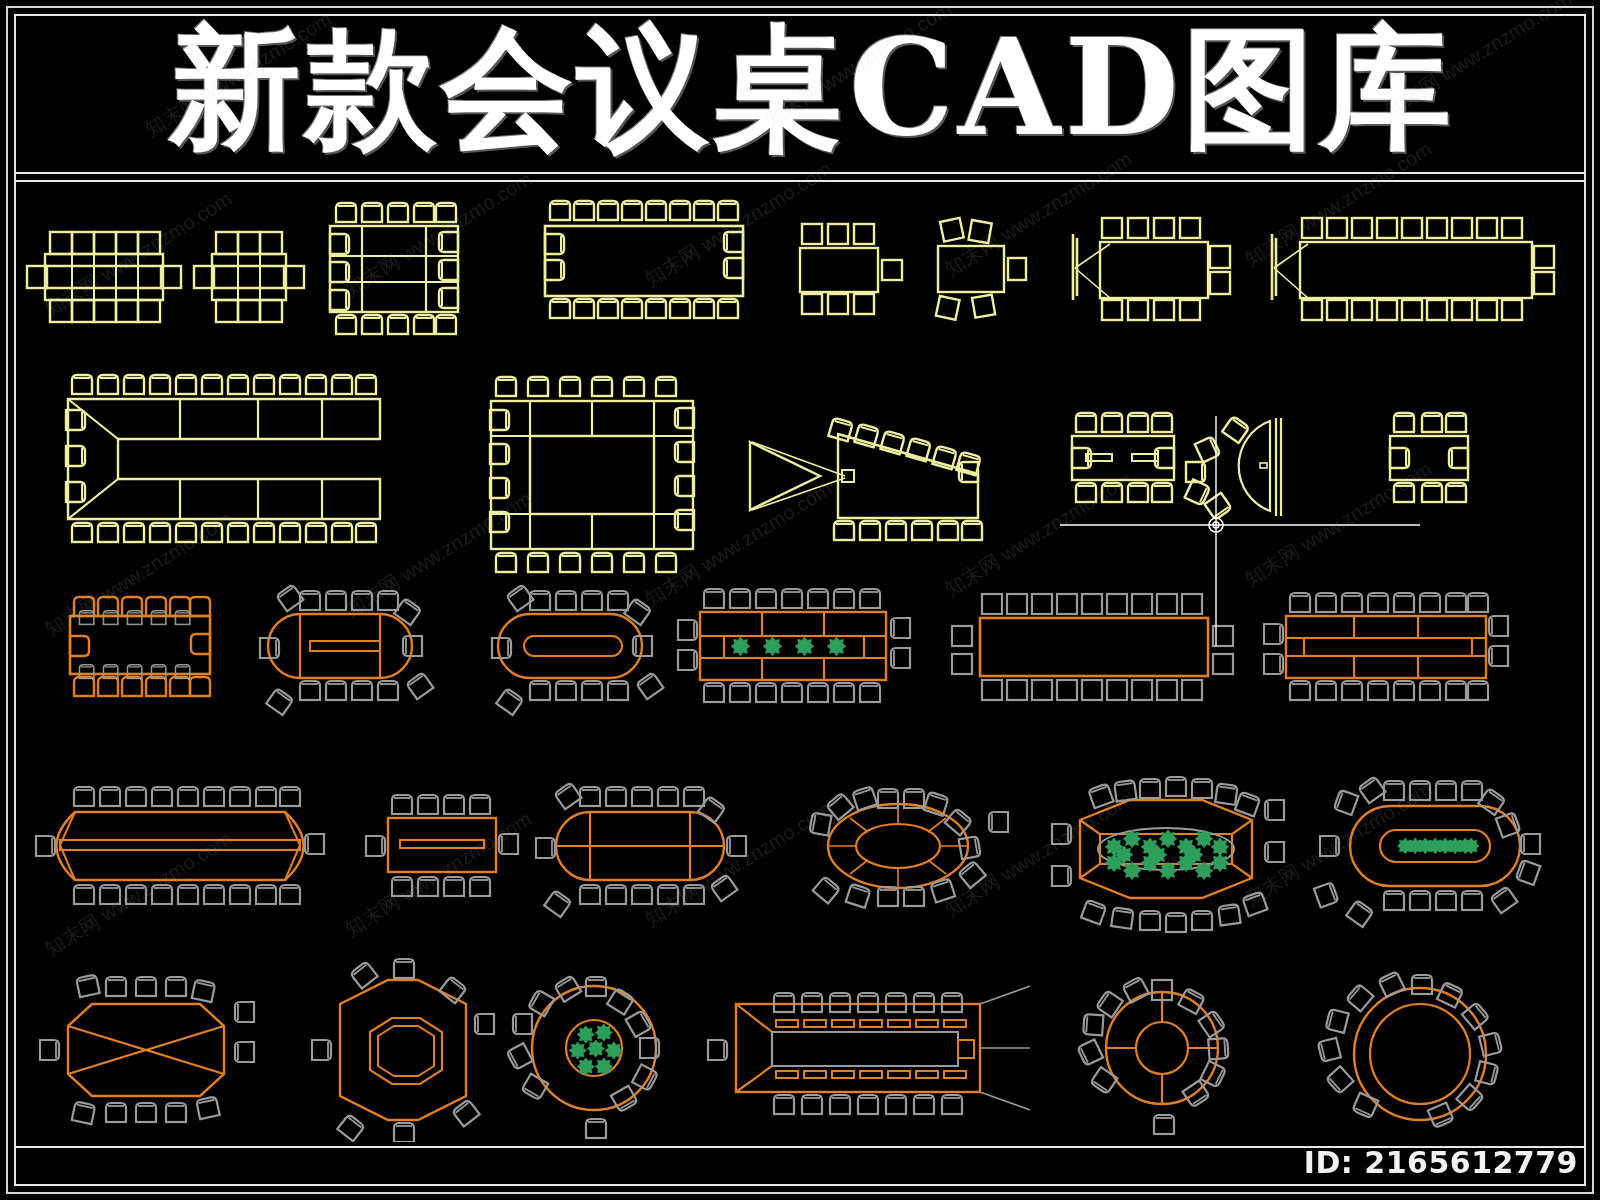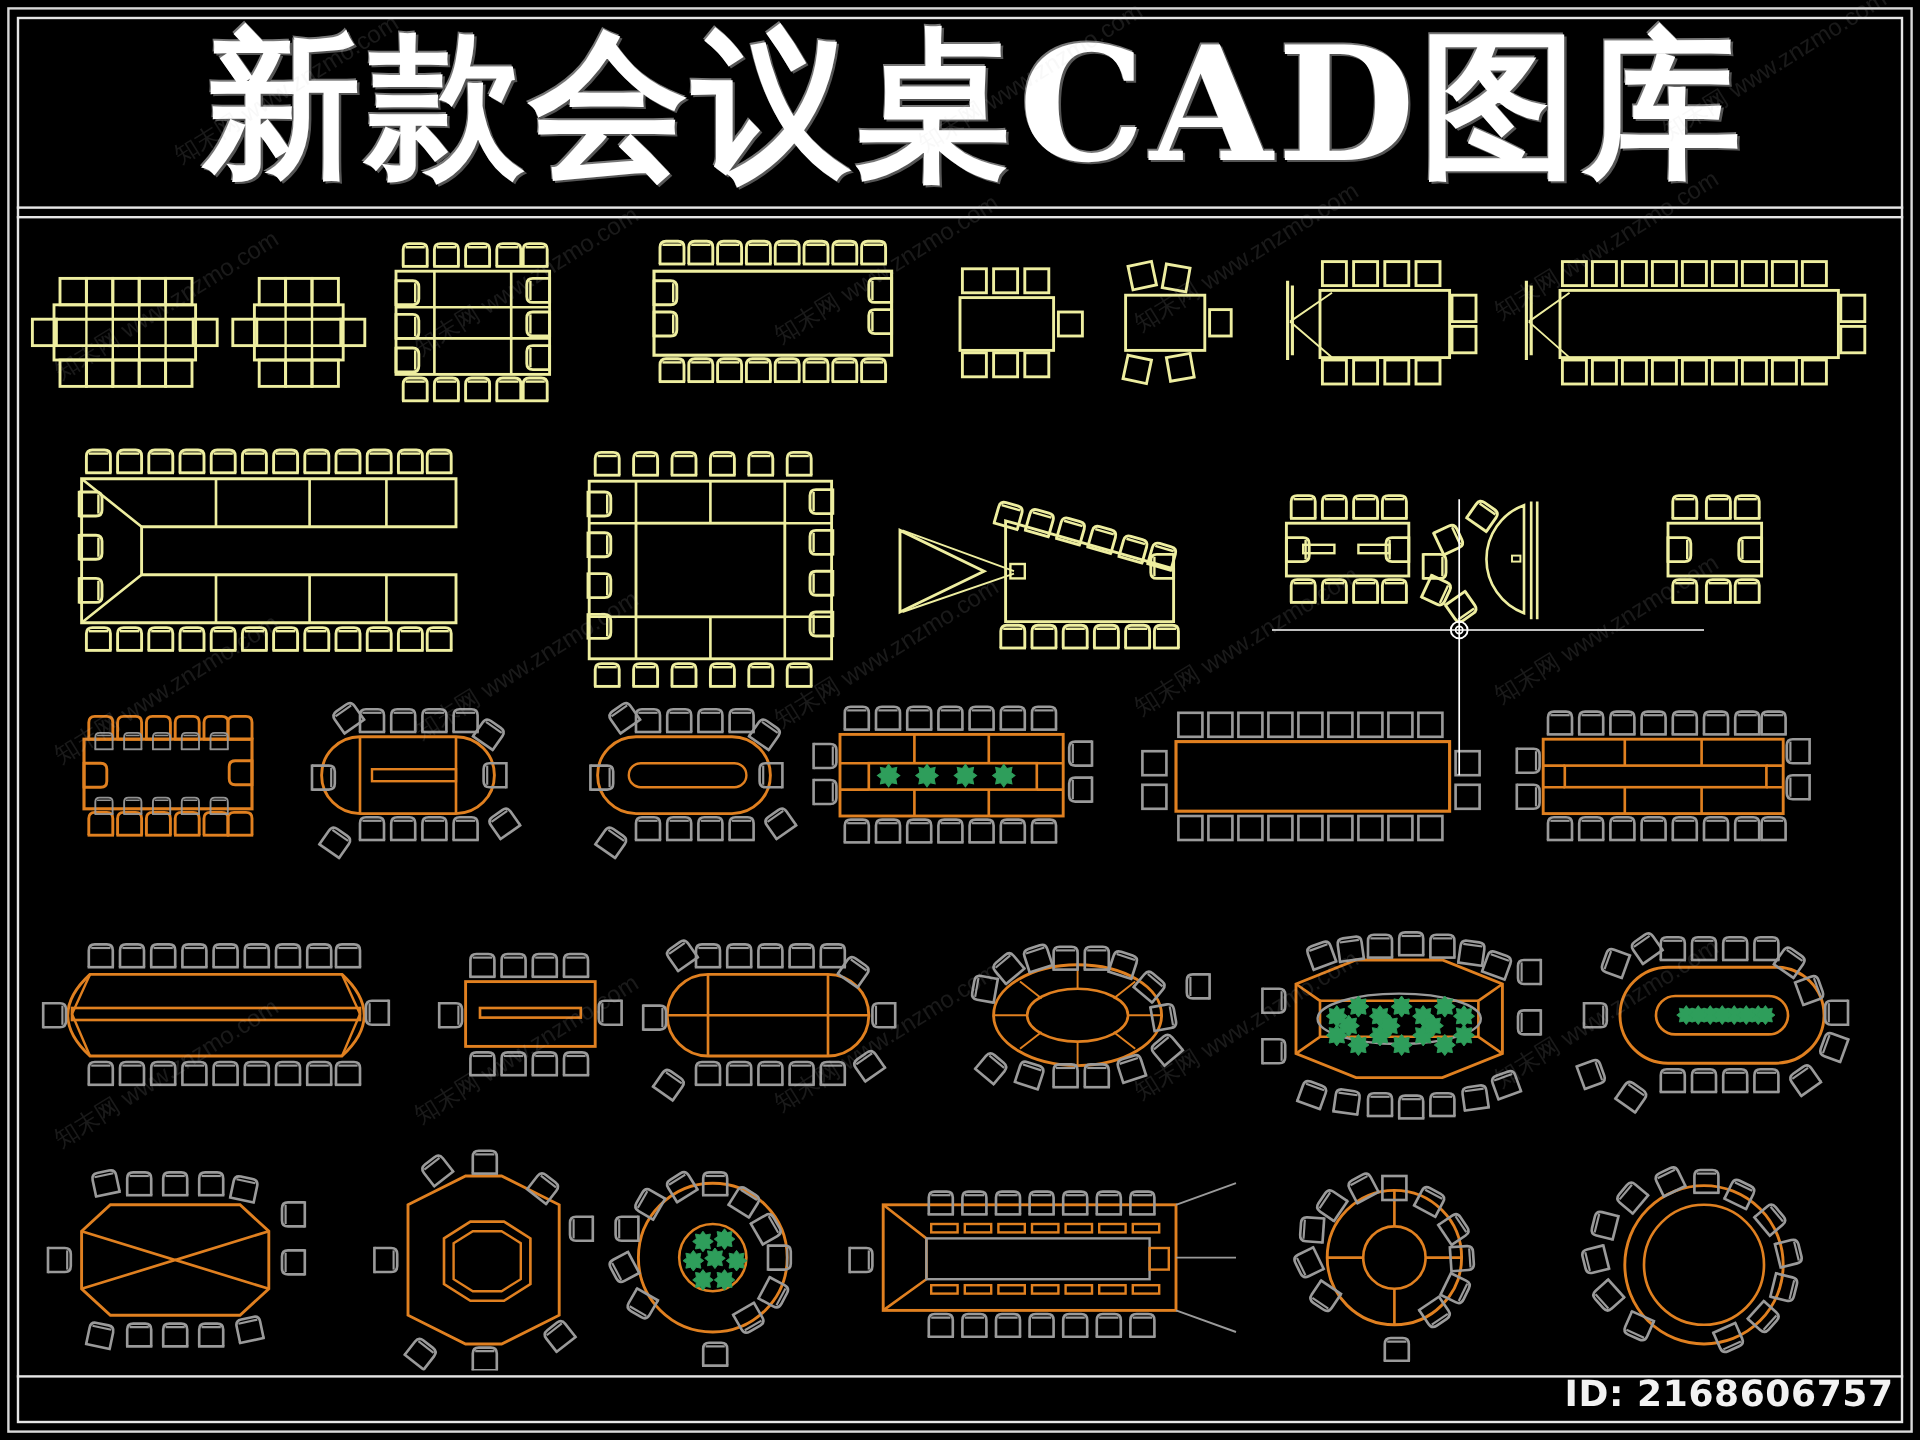--- a/index.html
+++ b/index.html
@@ -1844,15 +1844,15 @@
   <div class="wm" style="left:940px; top:580px;">知末网 www.znzmo.com</div>
   <div class="wm" style="left:940px; top:900px;">知末网 www.znzmo.com</div>
   <div class="wm" style="left:1240px; top:250px;">知末网 www.znzmo.com</div>
   <div class="wm" style="left:1240px; top:570px;">知末网 www.znzmo.com</div>
   <div class="wm" style="left:1240px; top:890px;">知末网 www.znzmo.com</div>
   <div class="wm" style="left:140px; top:120px;">知末网 www.znzmo.com</div>
   <div class="wm" style="left:760px; top:110px;">知末网 www.znzmo.com</div>
   <div class="wm" style="left:1380px; top:100px;">知末网 www.znzmo.com</div>
 
 
-  <div class="id-label">ID: 2168606757</div>
+  <div class="id-label">ID: 2165612779</div>
 
 </div>
 
 </body></html>

